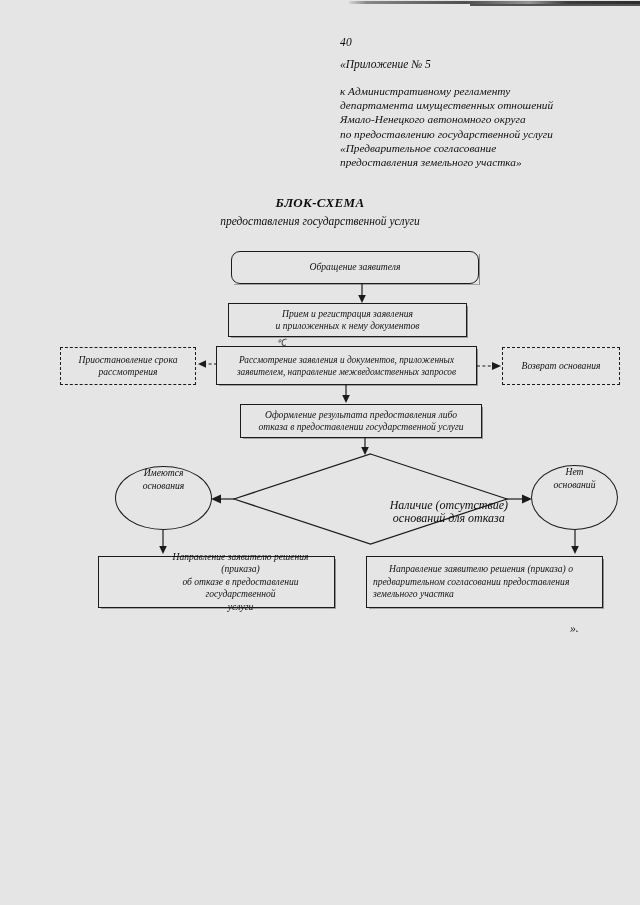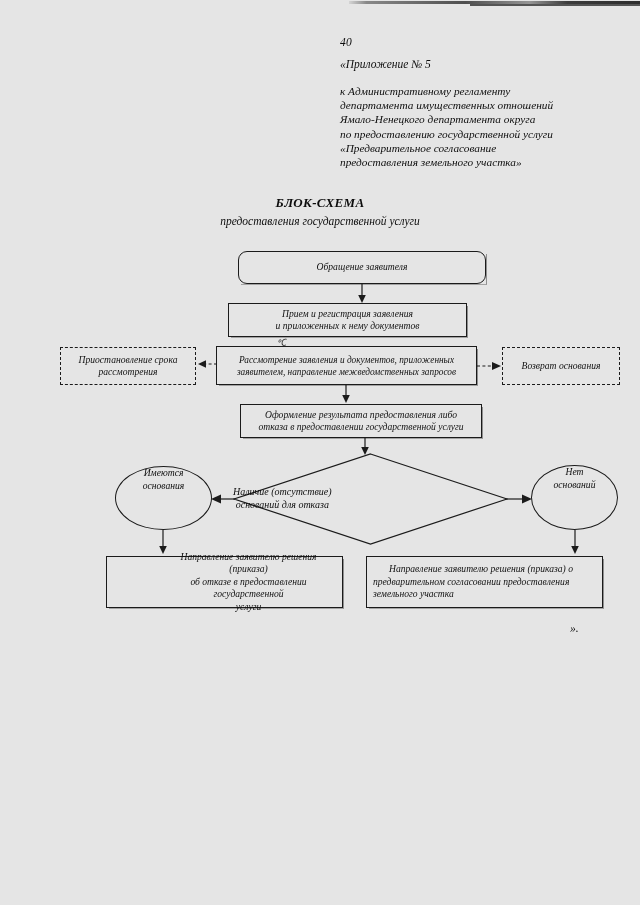--- a/index.html
+++ b/index.html
@@ -144,28 +144,28 @@
     line-height: 12.6px;
   }
 
   .diamond-wrap {
     position: absolute;
   }
   .diamond-wrap svg { display: block; }
   .diamond-label {
     position: absolute;
     left: 0;
-    top: 0;
+    top: 13px;
     width: 100%;
     height: 100%;
     display: flex;
     align-items: center;
-    justify-content: flex-start;
-    text-align: center;
-    font-size: 10px;
+    justify-content: flex-end;
+    text-align: center;
+    font-size: 12px;
     line-height: 12.6px;
     pointer-events: none;
   }
 
   .conn {
     position: absolute;
   }
   .conn svg { display: block; overflow: visible; }
 
   
@@ -184,30 +184,30 @@
   <div class="scan-streak"></div>
   <div class="scan-streak b"></div>
 
   <div class="page-number">40</div>
 
   <div class="appendix-title">«Приложение № 5</div>
 
   <div class="appendix-body">
     <div>к Административному регламенту</div>
     <div>департамента имущественных отношений</div>
-    <div>Ямало-Ненецкого департамента округа</div>
+    <div>Ямало-Ненецкого автономного округа</div>
     <div>по предоставлению государственной услуги</div>
     <div>«Предварительное согласование</div>
     <div>предоставления земельного участка»</div>
   </div>
 
   <div class="chart-title">БЛОК-СХЕМА</div>
   <div class="chart-subtitle">предоставления государственной услуги</div>
 
-  <div class="node box-rounded shadowed" style="left:238px; top:251px; width:248px; height:33px;">
+  <div class="node box-rounded shadowed" style="left:231px; top:251px; width:248px; height:33px;">
     <span class="txt">Обращение заявителя</span>
   </div>
 
   <div class="conn" style="left:356px; top:284px;">
     <svg width="12" height="20">
       <line x1="6" y1="0" x2="6" y2="12" stroke="#1b1b1b" stroke-width="1.2"></line>
       <polygon points="6,19 2.2,11 9.8,11" fill="#1b1b1b"></polygon>
     </svg>
   </div>
 
@@ -306,21 +306,21 @@
     </svg>
   </div>
 
   <div class="conn" style="left:569px; top:530px;">
     <svg width="12" height="25">
       <line x1="6" y1="0" x2="6" y2="17" stroke="#1b1b1b" stroke-width="1.2"></line>
       <polygon points="6,24 2.2,16 9.8,16" fill="#1b1b1b"></polygon>
     </svg>
   </div>
 
-  <div class="node box-solid shadowed" style="left:106px; top:556px; width:237px; height:52px;padding-left:48px;">
+  <div class="node box-solid shadowed" style="left:98px; top:556px; width:237px; height:52px;padding-left:48px;">
     <span class="txt" style="white-space:pre-line;">Направление заявителю решения (приказа)
 об отказе в предоставлении государственной
 услуги</span>
   </div>
 
   <div class="node box-solid shadowed" style="left:366px; top:556px; width:237px; height:52px; justify-content:flex-start; text-align:left;">
     <span class="txt" style="white-space:pre-line; text-indent:16px;">Направление заявителю решения (приказа) о
 предварительном согласовании предоставления
 земельного участка</span>
   </div>

